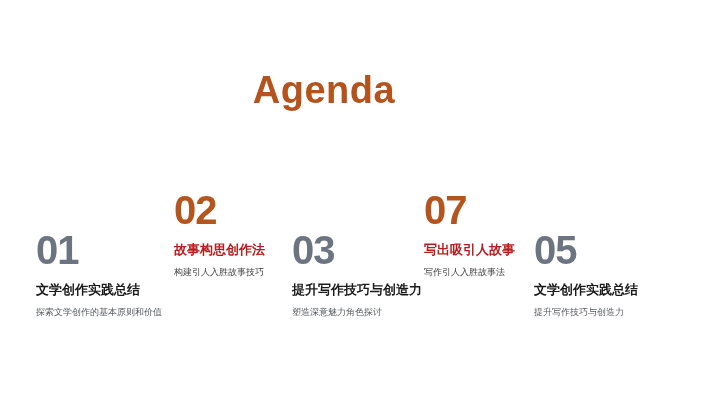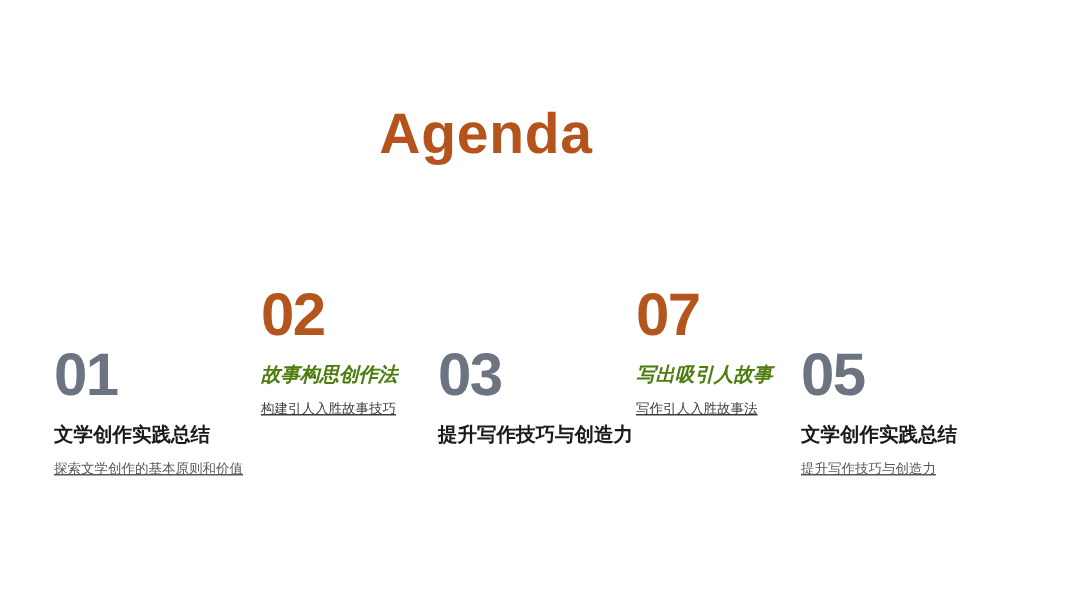--- a/index.html
+++ b/index.html
@@ -62,29 +62,28 @@
     font-weight: bold;
     line-height: 1.2;
     margin-bottom: 9px;
     white-space: nowrap;
   }
   .item-sub {
     font-size: 9px;
     font-weight: normal;
     line-height: 1.25;
     white-space: nowrap;
-    text-decoration: underline;
   }
   
   .variant-gray .item-number { color: #6b7480; }
   .variant-gray .item-heading { color: #1a1a1a; }
   .variant-gray .item-sub { color: #55585c; }
   
   .variant-orange .item-number { color: #b5551e; }
-  .variant-orange .item-heading { color: #4d7c0f; font-style: italic; }
+  .variant-orange .item-heading { color: #b91c1c; }
   .variant-orange .item-sub { color: #3c3c3c; }
 
   #pos-0 { left: 36px; }
   #pos-1 { left: 174px; }
   #pos-2 { left: 292px; }
   #pos-3 { left: 424px; }
   #pos-4 { left: 534px; }
 </style>
 </head>
 <body>
@@ -103,20 +102,21 @@
 
     <div class="agenda-item variant-orange raised" id="pos-1">
       <div class="item-number">02</div>
       <div class="item-heading">故事构思创作法</div>
       <div class="item-sub">构建引人入胜故事技巧</div>
     </div>
 
     <div class="agenda-item variant-gray lowered" id="pos-2">
       <div class="item-number">03</div>
       <div class="item-heading">提升写作技巧与创造力</div>
+      <div class="item-sub">塑造深意魅力角色探讨</div>
     </div>
 
     <div class="agenda-item variant-orange raised" id="pos-3">
       <div class="item-number">07</div>
       <div class="item-heading">写出吸引人故事</div>
       <div class="item-sub">写作引人入胜故事法</div>
     </div>
 
     <div class="agenda-item variant-gray lowered" id="pos-4">
       <div class="item-number">05</div>

